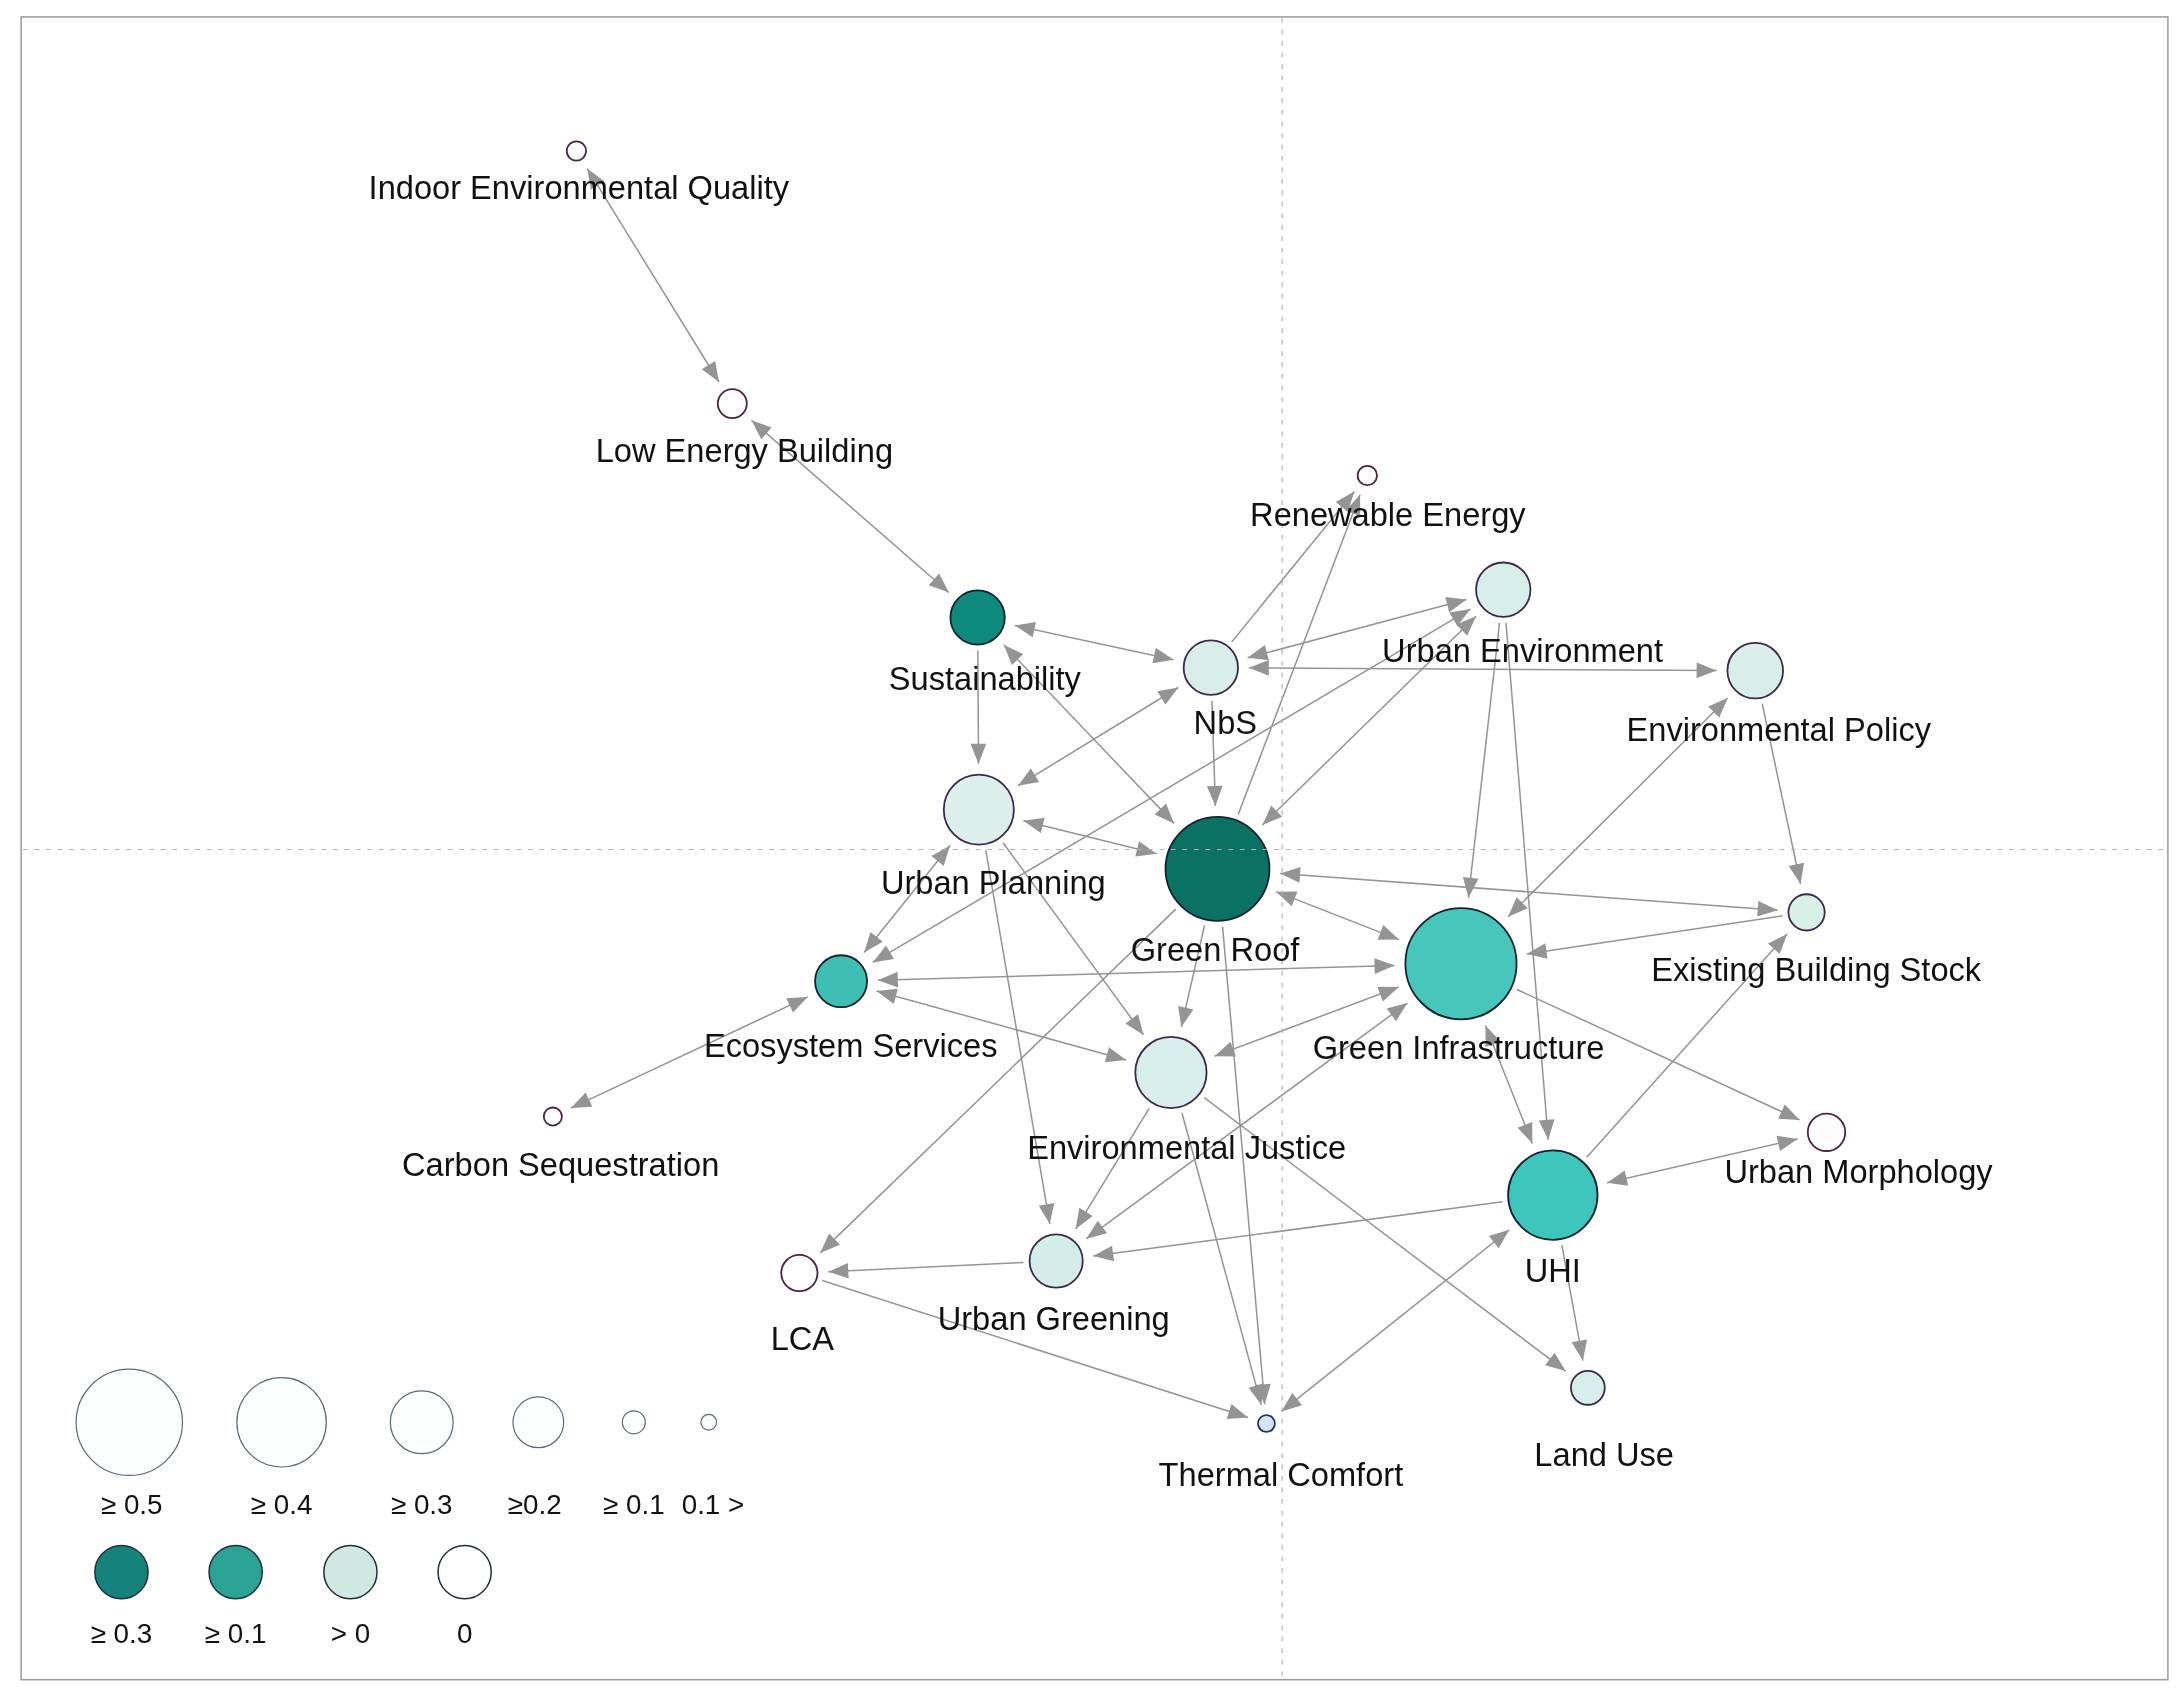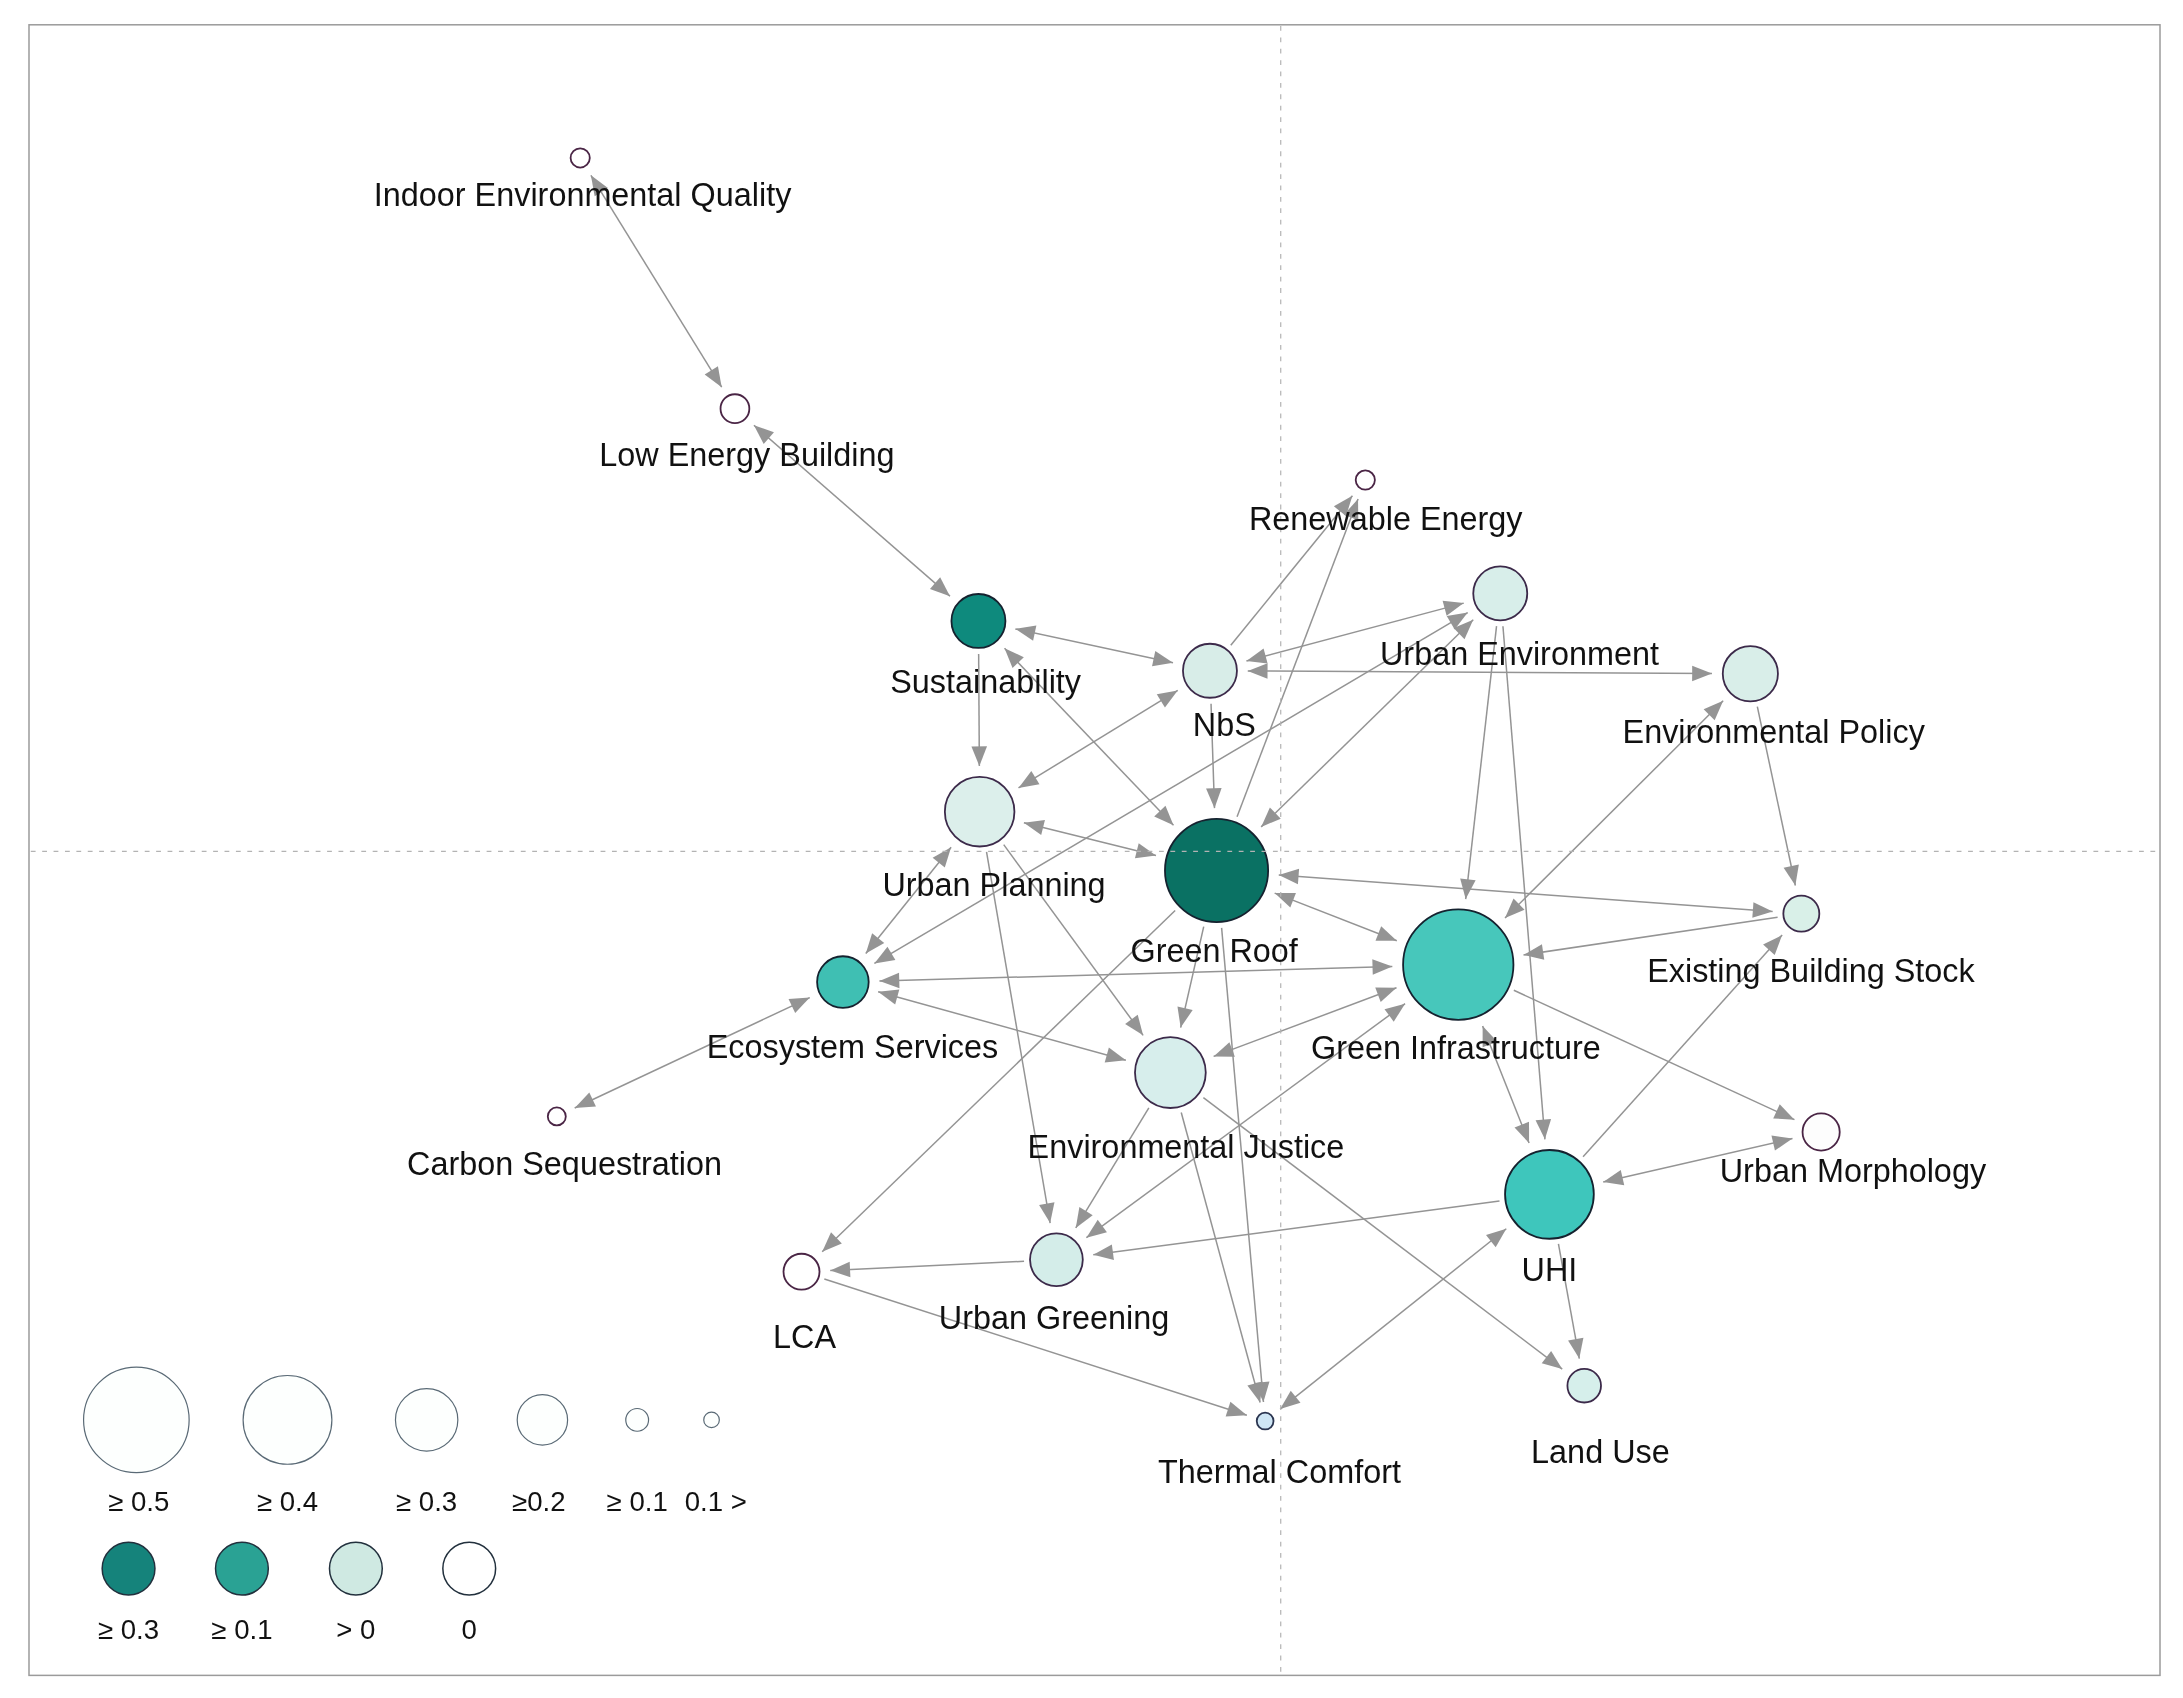--- a/index.html
+++ b/index.html
@@ -1,17 +1,17 @@
 <!DOCTYPE html>
 <html style="font-size:9.7px"><head>
 <meta charset="utf-8">
 <style>
   html,body{margin:0;padding:0;background:#ffffff;}
   body{font-family:"Liberation Sans",sans-serif;}
-  figure{margin:8px;padding:0;}
+  figure{margin:0;padding:0;}
   svg{display:block;width:100%;height:auto;background:#ffffff;}
   text{font-family:"Liberation Sans",sans-serif;fill:#111111;}
 </style>
 </head>
 <body>
 
 <figure>
   <svg id="net" viewBox="0 0 3613 2810" xmlns="http://www.w3.org/2000/svg">
       <defs>
         <marker id="ah" markerUnits="userSpaceOnUse" markerWidth="40" markerHeight="34" refX="34" refY="14" orient="auto-start-reverse">

